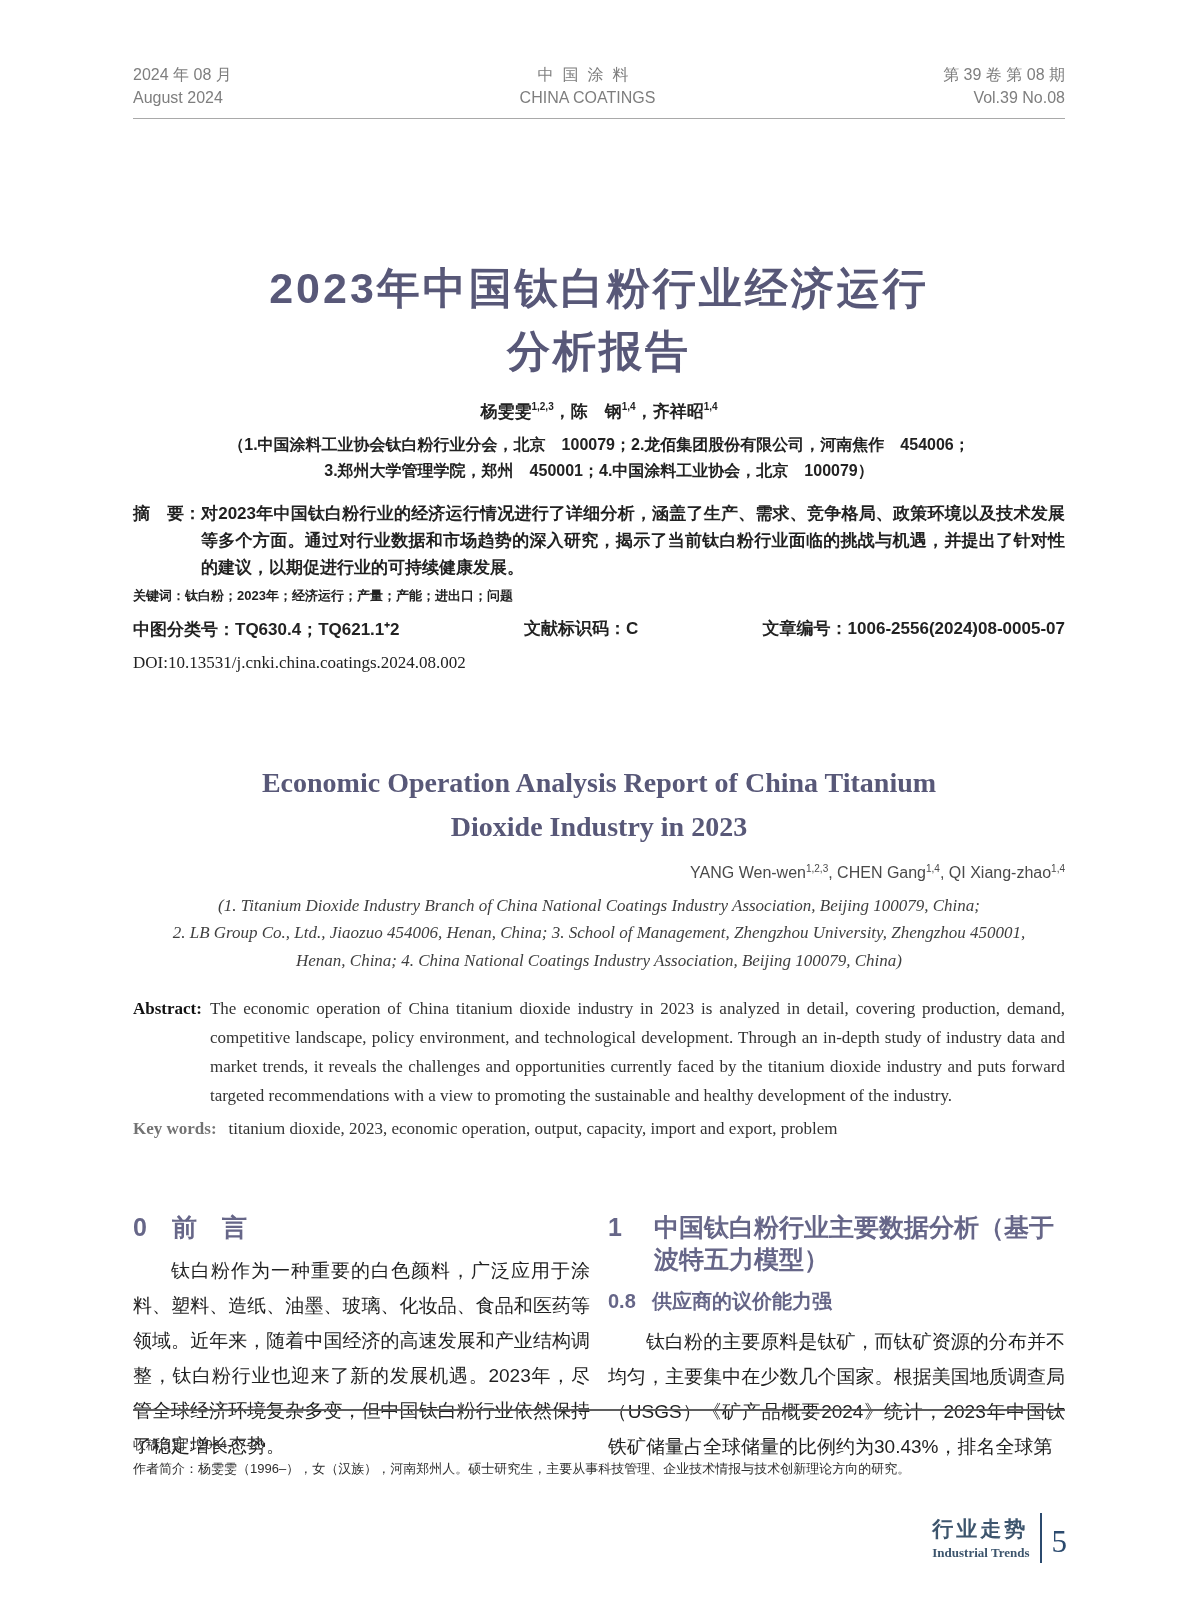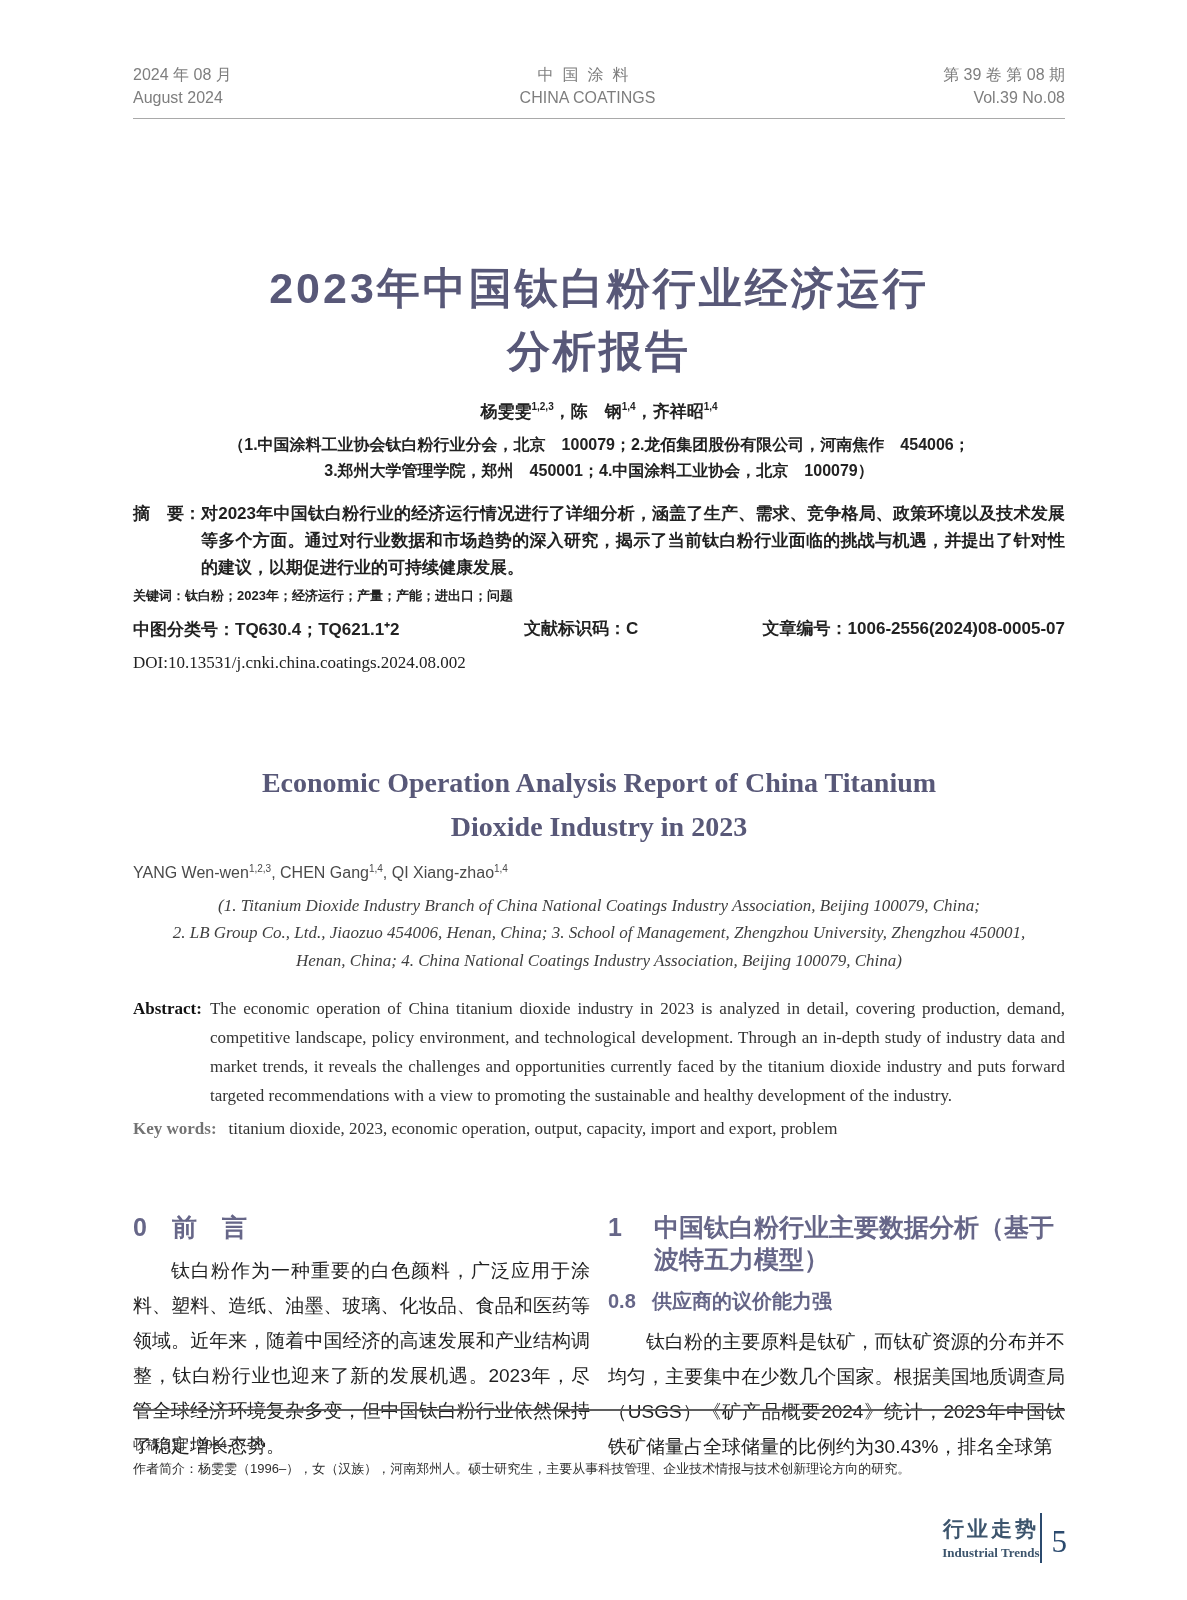--- a/index.html
+++ b/index.html
@@ -51,21 +51,21 @@
   .keywords-cn{ margin-top:6px; font-size:13px; font-weight:bold; color:#222; }
   .meta-row{ display:flex; justify-content:space-between; margin-top:12px; font-size:17px; font-weight:bold; color:#222; }
   .doi-line{ margin-top:12px; font-size:17px; font-family:"Liberation Serif", serif; color:#222; }
 
   
   .title-en{
     margin-top:88px; text-align:center;
     font-family:"Liberation Serif", serif; font-weight:bold;
     font-size:28px; line-height:1.55; color:#585878;
   }
-  .authors-en{ margin-top:16px; text-align:left; font-size:16px; color:#4a4a4a; }
+  .authors-en{ margin-top:16px; text-align:right; font-size:16px; color:#4a4a4a; }
   .affil-en{
     margin-top:10px; text-align:center;
     font-family:"Liberation Serif", serif; font-style:italic;
     font-size:17px; line-height:1.6; color:#3f3f3f;
   }
   .abstract-en{
     display:flex; margin-top:20px;
     font-family:Liberation Serif, serif; font-size:17px; line-height:1.72; color:#333;
   }
   .abstract-en .label{ font-weight:bold; white-space:nowrap; color:#111; padding-right:8px; }
@@ -90,21 +90,21 @@
     position:absolute; left:133px; right:122px; top:1402px;
     border-top:2px solid #5f5f5f; padding-top:22px;
     font-size:13px; line-height:1.85; color:#2e2e2e;
   }
 
   
   .footer-mark{
     position:absolute; right:120px; bottom:44px;
     display:flex; align-items:center;
   }
-  .fm-text{ text-align:center; }
+  .fm-text{ text-align:left; padding-right:10px; }
   .fm-cn{ font-size:21px; font-weight:bold; letter-spacing:3px; color:#3d556d; }
   .fm-en{ font-size:13px; font-family:"Liberation Serif", serif; font-weight:bold; color:#3d556d; margin-top:2px; }
   .fm-bar{ width:2px; height:50px; background:#2b4a6e; }
   .fm-page{ font-family:"Liberation Serif", serif; font-size:31px; color:#2b4a6e; padding-left:10px; padding-top:8px; }
 </style>
 </head>
 <body>
 
 <div class="page">
   <div class="inner">

